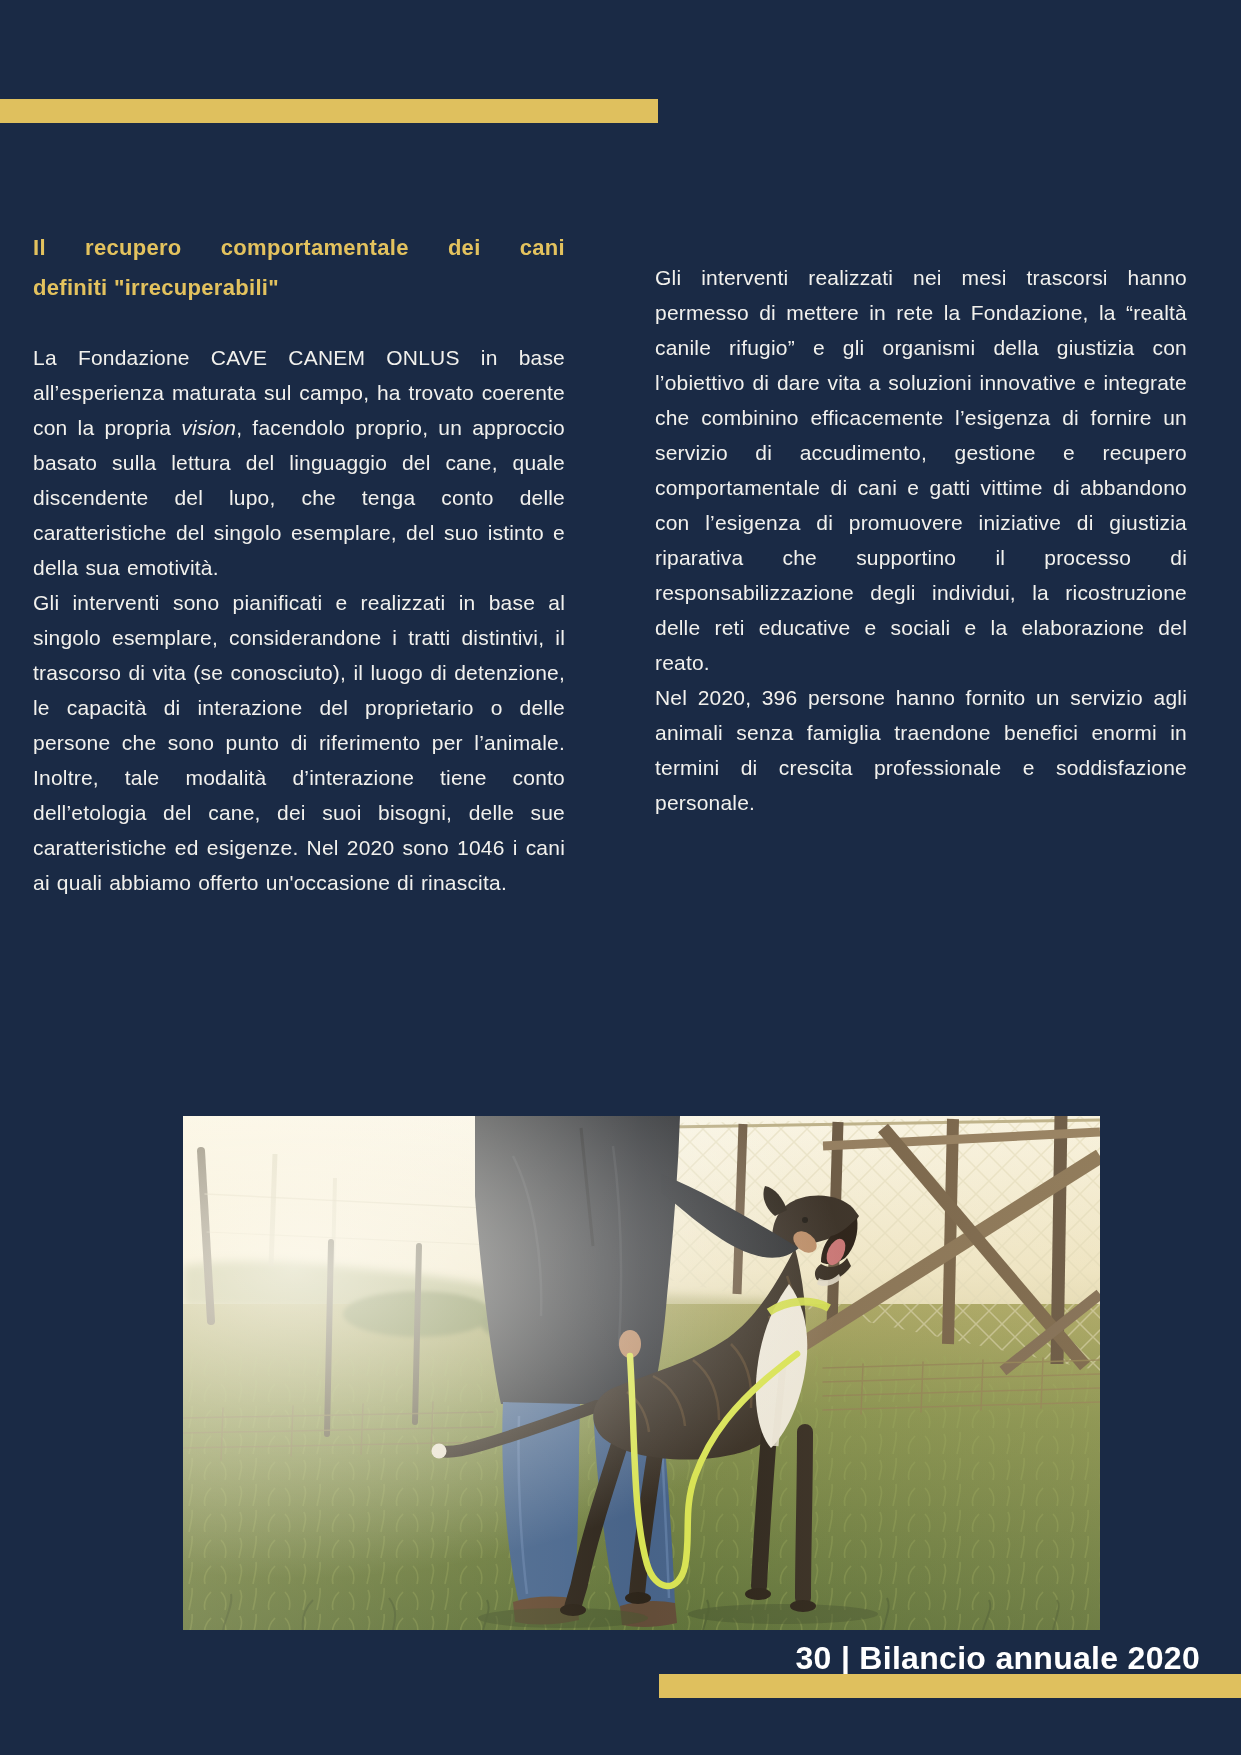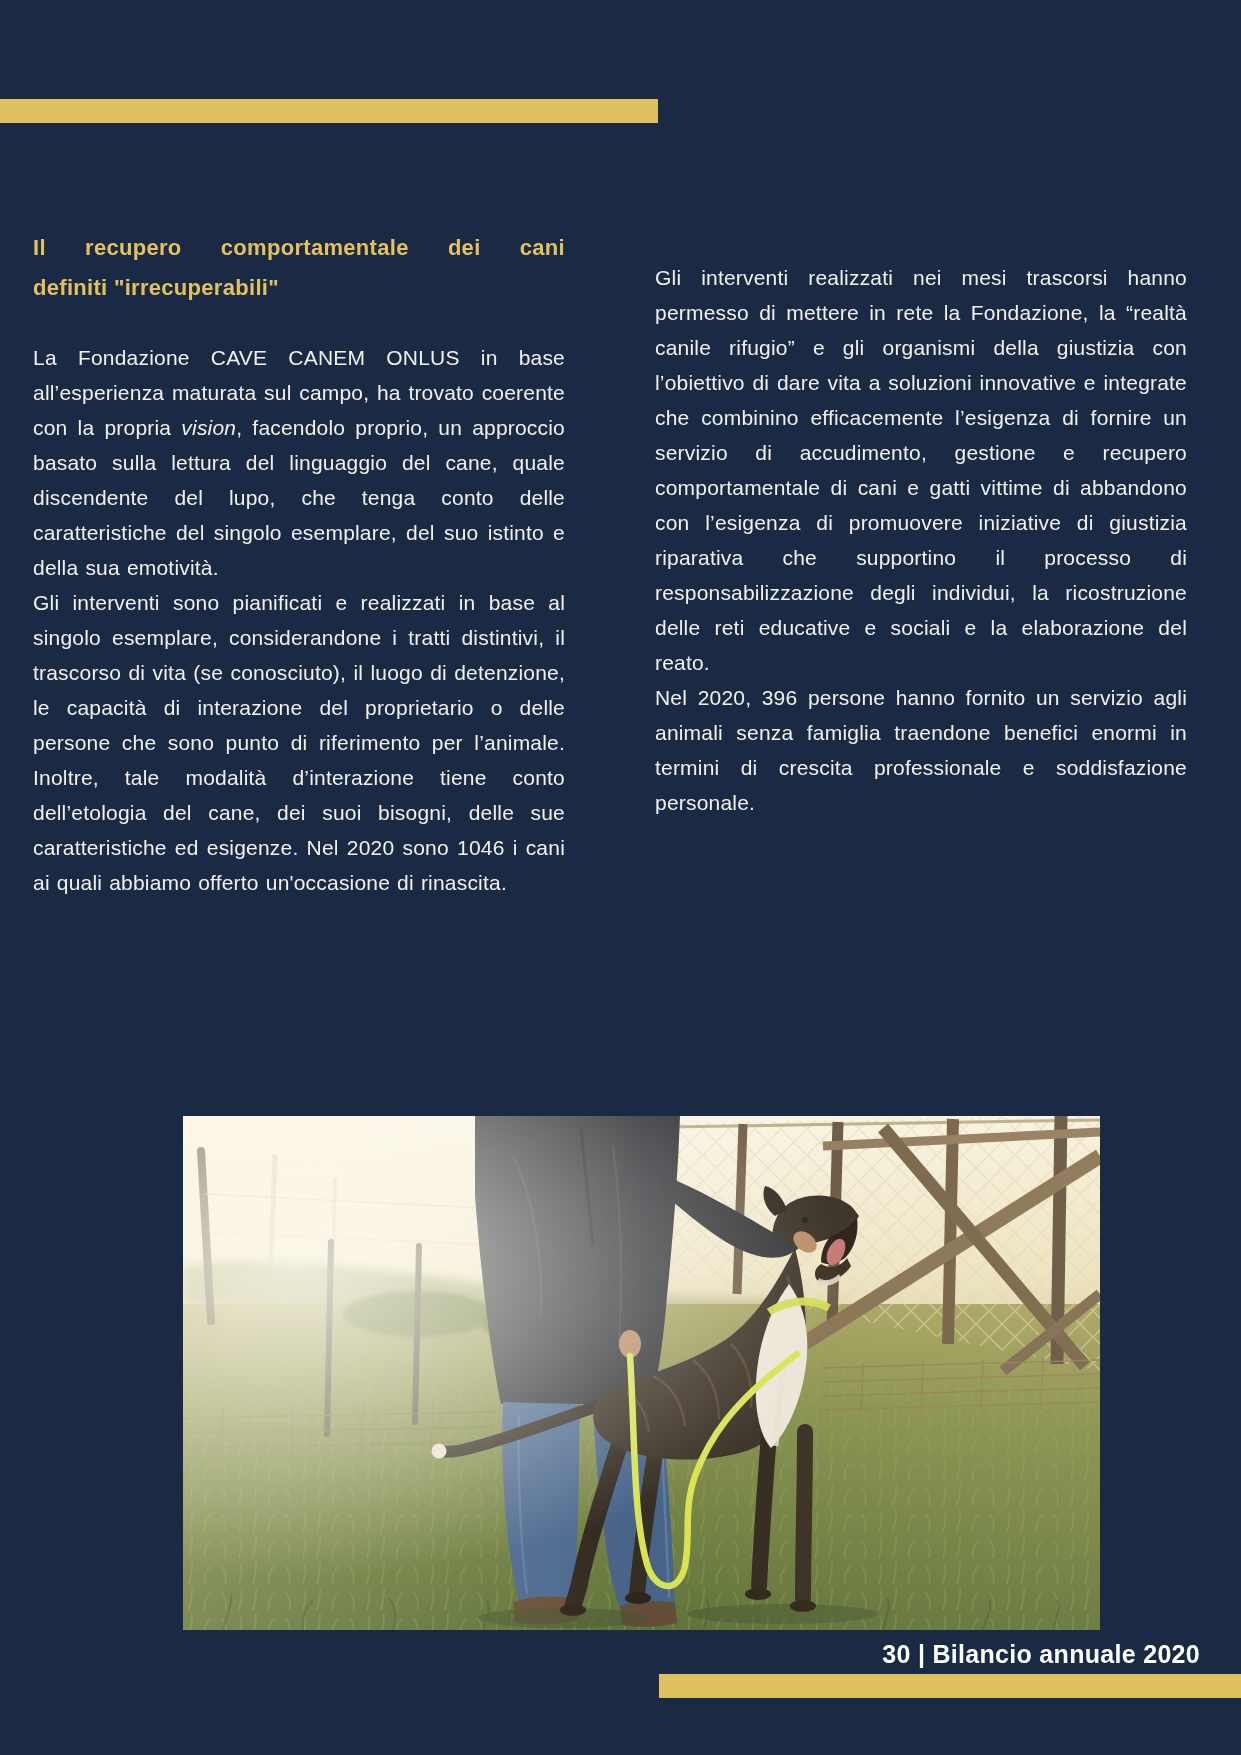--- a/index.html
+++ b/index.html
@@ -33,21 +33,21 @@
     margin:0;color:var(--text);font-size:21px;line-height:35px;
     text-align:justify;letter-spacing:.2px;word-spacing:1px;font-weight:400;
   }
   .bodytext em{font-style:italic;}
 
   .photo-frame{position:absolute;left:183px;top:1116px;width:917px;height:514px;overflow:hidden;}
   .photo-frame svg{display:block;}
 
   .footer-label{
     position:absolute;top:1640px;right:41px;
-    color:var(--footer-white);font-size:25px;font-weight:bold;letter-spacing:.3px;
+    color:var(--footer-white);font-size:32px;font-weight:bold;letter-spacing:.3px;
     white-space:nowrap;
   }
 </style>
 </head>
 <body>
 
 <div class="accent-bar top"></div>
 
 <section class="col left">
   <div class="heading">

